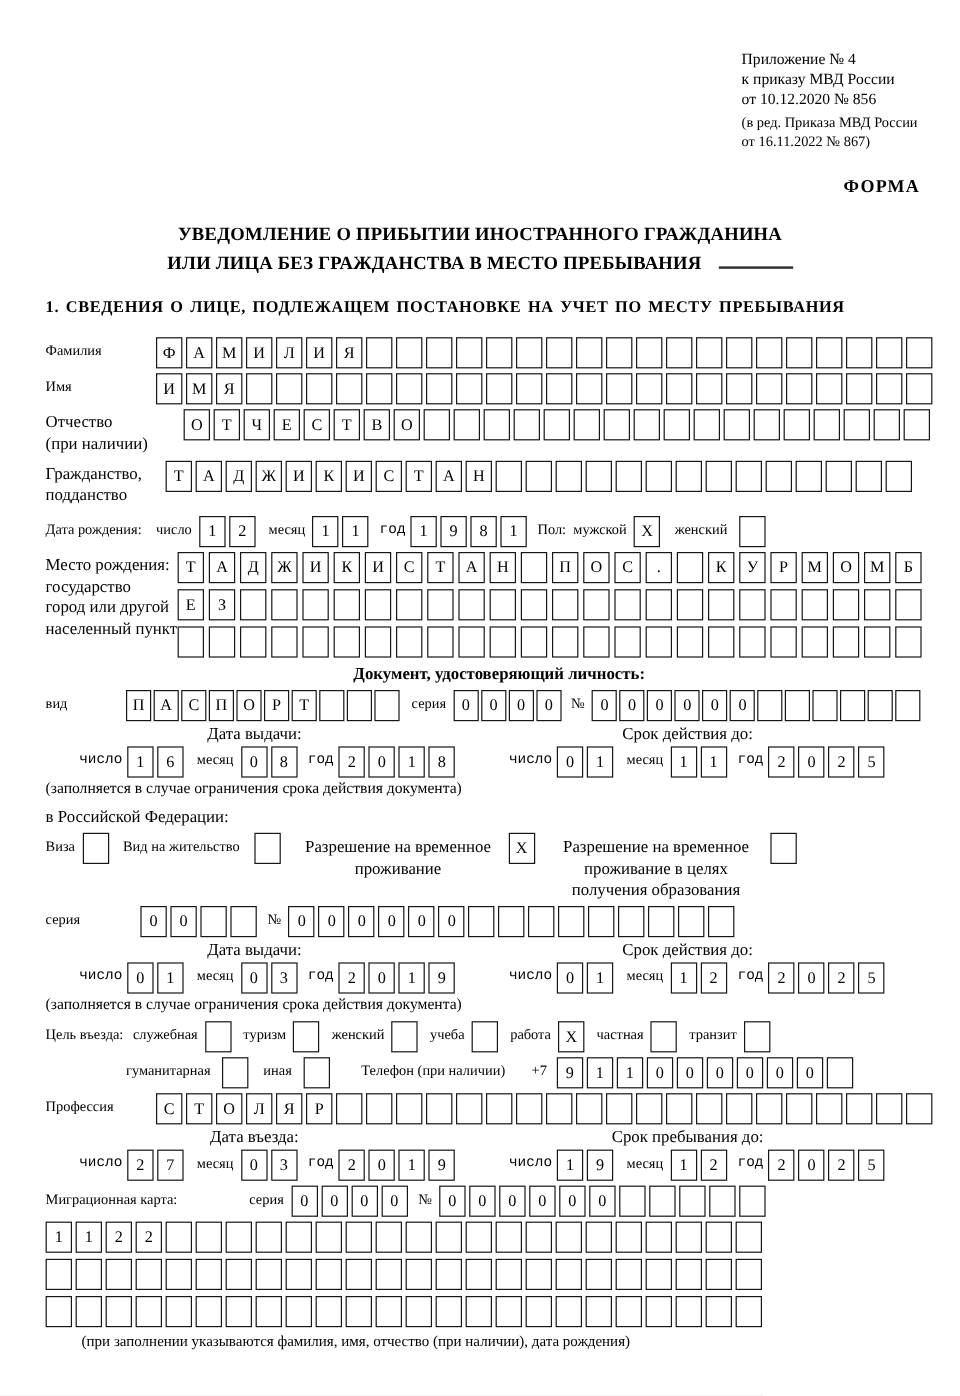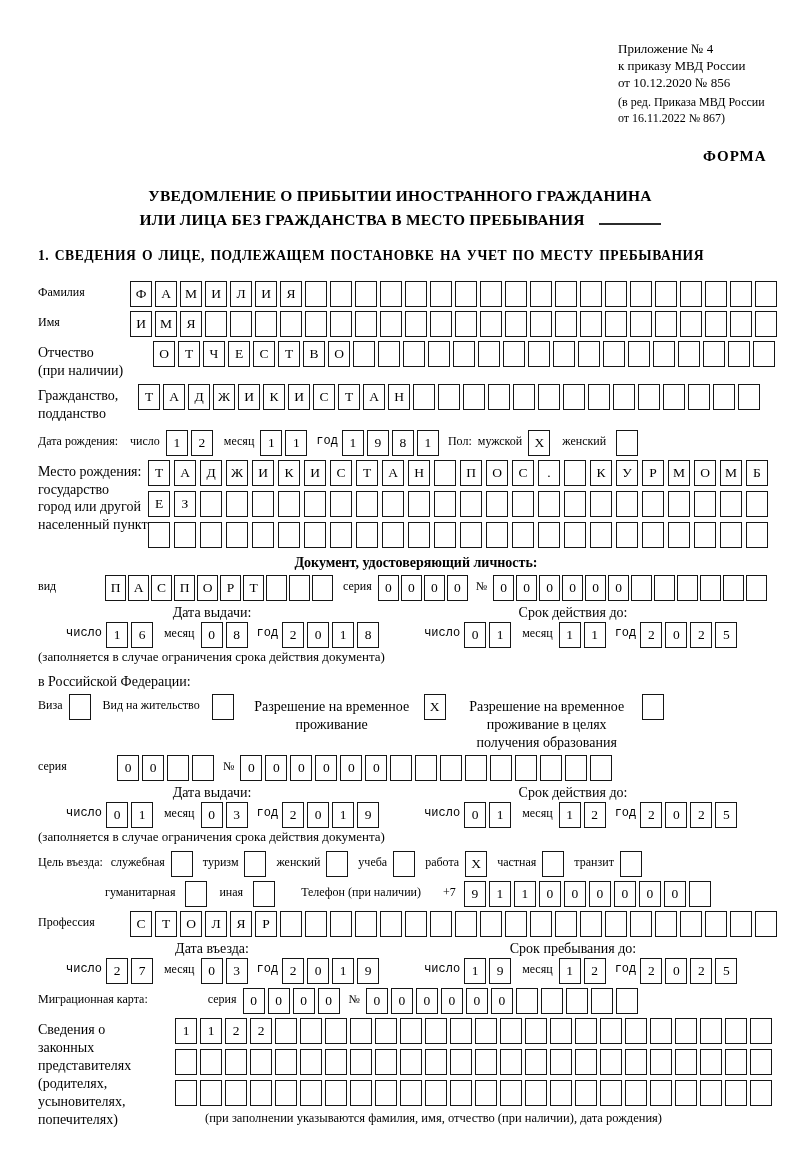--- a/index.html
+++ b/index.html
@@ -634,28 +634,20 @@
           <span class="cell">0</span>
           <span class="cell"></span>
           <span class="cell"></span>
           <span class="cell"></span>
           <span class="cell"></span>
           <span class="cell"></span>
         </div>
     </div>
 
     <div class="frow stack" style="margin-bottom:0;">
-      <div class="lblcol w137">
-        <div>Сведения о</div>
-        <div>законных</div>
-        <div>представителях</div>
-        <div>(родителях,</div>
-        <div>усыновителях,</div>
-        <div>попечителях)</div>
-      </div>
       <div>
         <div class="cells">
             <span class="cell">1</span>
             <span class="cell">1</span>
             <span class="cell">2</span>
             <span class="cell">2</span>
             <span class="cell"></span>
             <span class="cell"></span>
             <span class="cell"></span>
             <span class="cell"></span>

